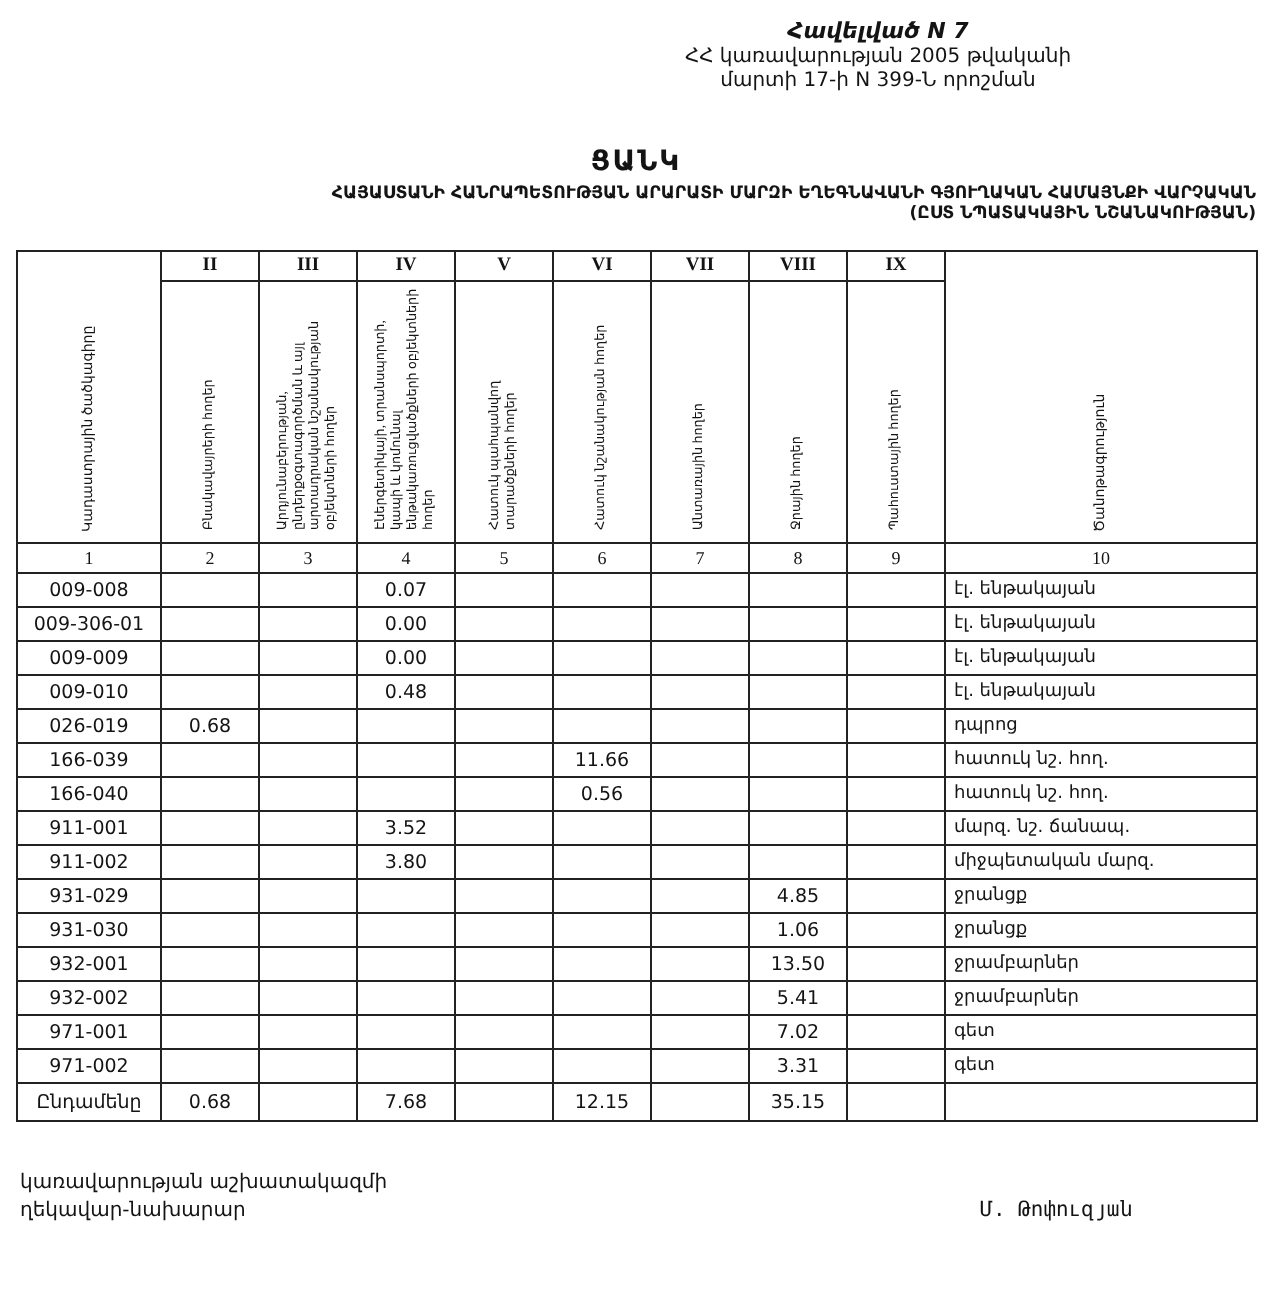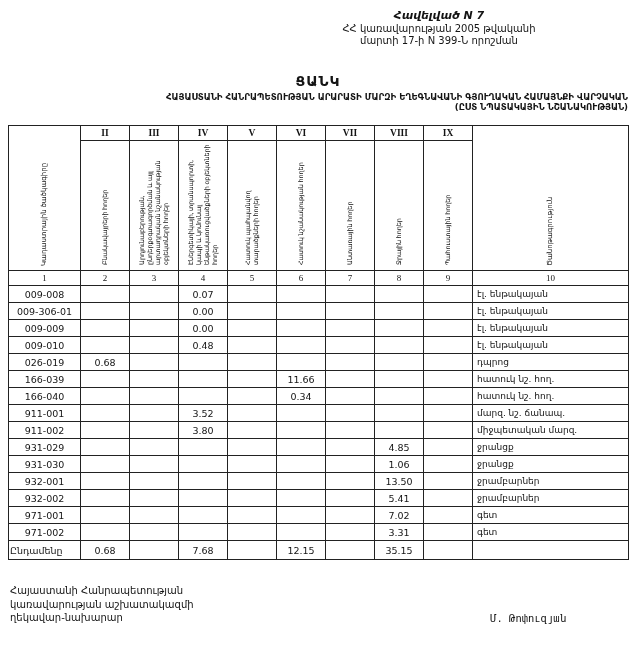--- a/index.html
+++ b/index.html
@@ -74,21 +74,21 @@
     font-size: 9.5px;
     text-align: center;
     height: 17px;
   }
   tbody td.note {
     text-align: left;
     padding-left: 4px;
     font-size: 9px;
   }
   tfoot td { height: 19px; }
-  tfoot td.total-label { text-align: left; margin-top: 25px; }
+  tfoot td.total-label { text-align: center; margin-top: 25px; }
 
   
   .footer {
     margin-top: 24px;
     display: flex;
     justify-content: space-between;
     align-items: flex-end;
     padding: 0 62px 0 2px;
   }
   .footer-left { font-size: 10px; line-height: 1.35; }
@@ -252,21 +252,21 @@
           <td></td>
           <td></td>
           <td class="note">հատուկ նշ. հող.</td>
         </tr>
         <tr>
           <td>166-040</td>
           <td></td>
           <td></td>
           <td></td>
           <td></td>
-          <td>0.34</td>
+          <td>0.56</td>
           <td></td>
           <td></td>
           <td></td>
           <td class="note">հատուկ նշ. հող.</td>
         </tr>
         <tr>
           <td>911-001</td>
           <td></td>
           <td></td>
           <td>3.52</td>
@@ -373,20 +373,19 @@
         <td></td>
         <td>35.15</td>
         <td></td>
         <td class="note"></td>
       </tr>
     </tfoot>
   </table>
 
   <div class="footer">
     <div class="footer-left">
-      <div>Հայաստանի Հանրապետության</div>
       <div>կառավարության աշխատակազմի</div>
       <div>ղեկավար-նախարար</div>
     </div>
     <div class="signature">Մ. Թոփուզյան</div>
   </div>
 
 </div>
 
 </body></html>

